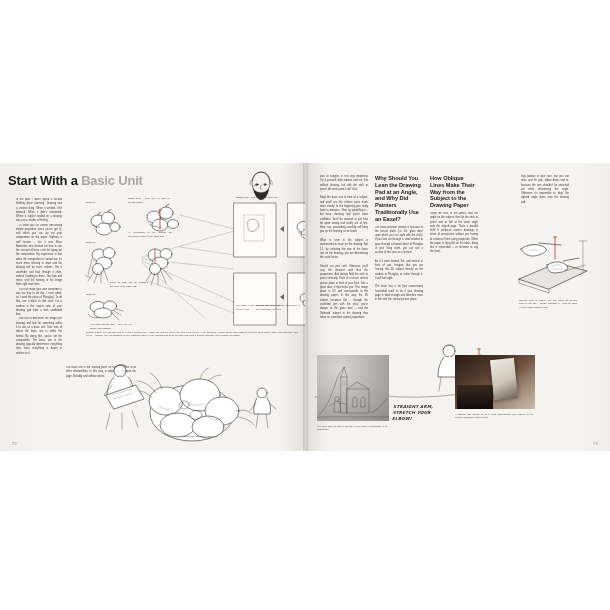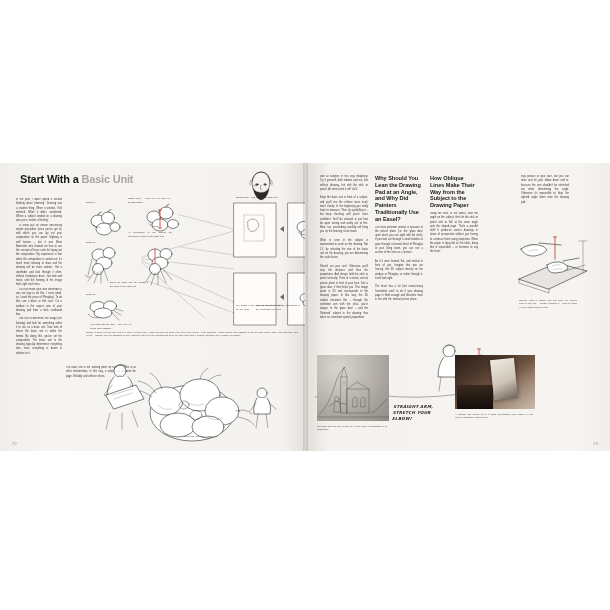--- a/index.html
+++ b/index.html
@@ -34,23 +34,23 @@
   .page.right { background: linear-gradient(to left,  #f0eeea 0%, #f6f4f1 10%, #f5f3f0 92%, #e0ddd8 100%); }
 
   .gutter {
     position: absolute; left: 303px; top: 163px;
     width: 5px; height: 288px;
     background: linear-gradient(to right, rgba(120,115,108,.28), rgba(150,145,138,.10), rgba(120,115,108,.28));
   }
 
   
   .headline {
-    position: absolute; left: 20px; top: 10px;
+    position: absolute; left: 8px; top: 10px;
     width: 210px;
-    font-size: 11px; font-weight: bold; line-height: 1.22;
+    font-size: 13px; font-weight: bold; line-height: 1.22;
     color: #1a1a1a; letter-spacing: -0.2px;
   }
   .headline .accent { color: #aaa6a0; }
 
   
   .col { position: absolute; }
   .micro {
     font-size: 2.55px;
     line-height: 1.68;
     color: #3a3833;

